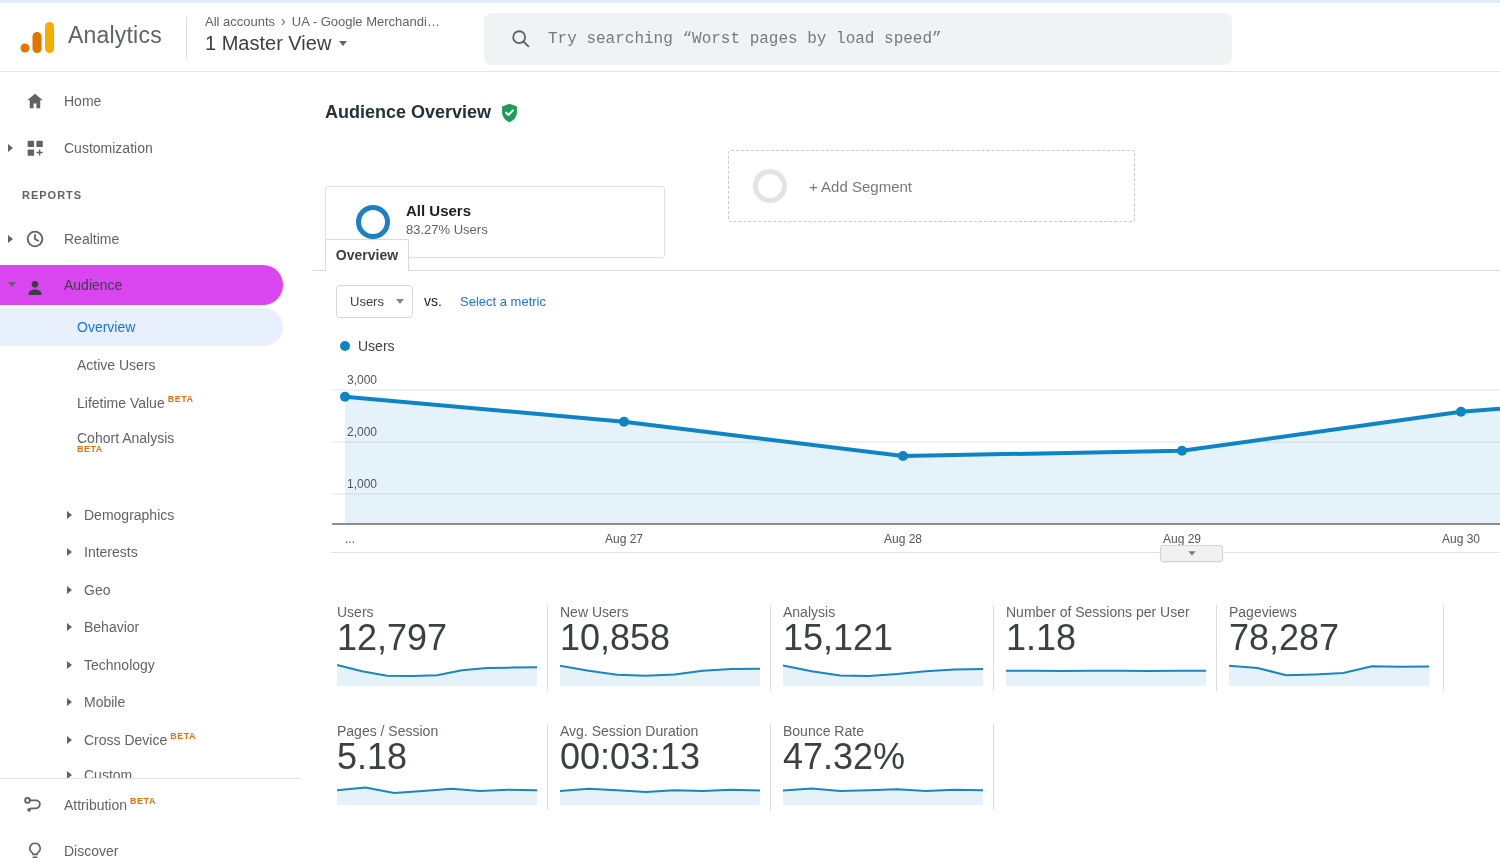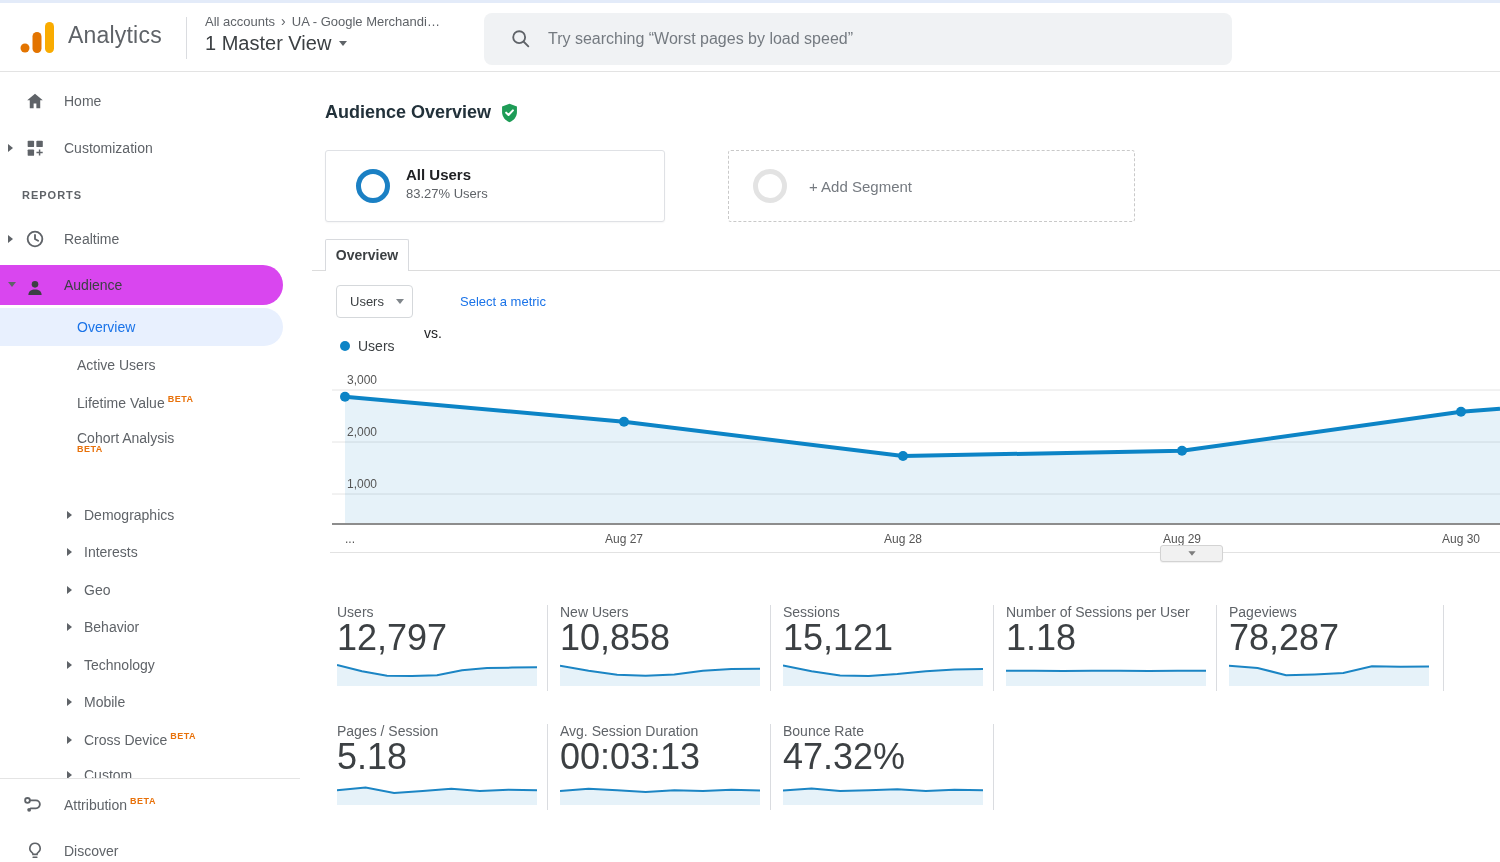--- a/index.html
+++ b/index.html
@@ -14,21 +14,21 @@
   .logo-text { font-size:23px; color:#5f6368; margin-left:10px; letter-spacing:.2px; }
   .header-divider { position:absolute; left:186px; top:14px; width:1px; height:42px; background:#dadce0; }
   .crumbs { position:absolute; left:205px; top:10px; }
   .crumb-row1 { font-size:13px; color:#5f6368; display:flex; align-items:center; gap:6px; }
   .crumb-link { cursor:pointer; }
   .crumb-sep { color:#5f6368; font-size:14px; }
   .crumb-row2 { margin-top:3px; font-size:20px; color:#3c4043; display:flex; align-items:center; gap:8px; cursor:pointer; }
   .caret-down { width:0; height:0; border-top:5px solid #5f6368; border-left:4px solid transparent; border-right:4px solid transparent; }
   .search-bar { position:absolute; left:484px; top:10px; width:748px; height:52px; background:#f0f2f4; border-radius:8px; display:flex; align-items:center; }
   .search-bar svg { margin-left:26px; }
-  .search-input { flex:1; margin-left:16px; margin-right:20px; border:none; outline:none; background:transparent; font-size:16px; color:#3c4043; font-family:Liberation Sans, sans-serif; }
+  .search-input { flex:1; margin-left:16px; margin-right:20px; border:none; outline:none; background:transparent; font-size:16px; color:#3c4043; font-family:Liberation Mono, monospace; }
   .search-input::placeholder { color:#747a80; }
 
   
   .sidebar { position:absolute; left:0; top:72px; width:300px; height:790px; background:#fff; overflow:hidden; }
   .s-row { position:absolute; left:0; width:283px; height:28px; line-height:28px; font-size:14px; color:#5f6368; cursor:pointer; }
   .s-row .lbl { position:absolute; left:64px; top:0; }
   .s-row .icn { position:absolute; left:24px; top:3px; }
   .s-row .car { position:absolute; left:8px; top:10px; }
   .caret-right { width:0; height:0; border-left:5px solid #5f6368; border-top:4px solid transparent; border-bottom:4px solid transparent; }
   .section-label { position:absolute; left:22px; width:200px; font-size:11px; font-weight:bold; color:#5f6368; letter-spacing:1px; }
@@ -43,37 +43,37 @@
   .beta-line { position:absolute; left:77px; top:19px; font-size:9px; font-weight:bold; color:#e8710a; letter-spacing:.5px; line-height:12px; }
   .side-bottom { position:absolute; left:0; top:706px; width:300px; height:84px; background:#fff; border-top:1px solid #e4e4e4; }
   .side-bottom .s-row { position:absolute; }
 
   
   .main { position:absolute; left:312px; top:72px; width:1188px; height:790px; background:#fff; }
   .page-title-row { position:absolute; left:13px; top:30px; display:flex; align-items:center; gap:8px; }
   .page-title { font-size:18px; font-weight:bold; color:#22313a; }
 
   .seg-card { position:absolute; top:78px; height:72px; background:#fff; border:1px solid #dfe1e5; border-radius:3px; cursor:pointer; }
-  .seg-all { left:13px; width:340px; box-shadow:0 1px 2px rgba(0,0,0,.04); }
+  .seg-all { left:13px; width:340px; box-shadow:0 1px 2px rgba(0,0,0,.04);margin-top:36px; }
   .seg-add { left:416px; width:407px; border:1px dashed #c9c9c9; display:flex; align-items:center; }
   .ring { width:34px; height:34px; border-radius:50%; }
   .ring-blue { position:absolute; left:30px; top:18px; border:5px solid #1b80c4; }
   .ring-gray { margin-left:24px; border:5px solid #e3e3e3; }
   .seg-texts { position:absolute; left:80px; top:15px; }
   .seg-name { font-size:15px; font-weight:bold; color:#202124; }
   .seg-detail { font-size:13px; color:#5f6368; margin-top:3px; }
   .seg-add-label { margin-left:22px; font-size:15px; color:#757a80; }
 
   .tabline { position:absolute; left:0; right:0; top:198px; height:1px; background:#dcdcdc; z-index:1; }
   .tab { position:absolute; left:13px; top:167px; width:84px; height:32px; background:#fff; border:1px solid #d8dade; border-bottom:none; border-radius:2px 2px 0 0; z-index:2; text-align:center; line-height:31px; font-size:14px; font-weight:bold; color:#3c4043; cursor:pointer; }
 
   .metric-btn { position:absolute; left:24px; top:213px; width:77px; height:33px; background:#fff; border:1px solid #d5d8db; border-radius:4px; cursor:pointer; display:flex; align-items:center; }
   .metric-btn span { font-size:13px; color:#3c4043; margin-left:13px; }
   .metric-btn .caret-down { margin-left:12px; border-top-color:#80868b; }
-  .vs-label { position:absolute; left:112px; top:221px; font-size:14px; color:#202124;margin-top:32px; }
+  .vs-label { position:absolute; left:112px; top:221px; font-size:14px; color:#202124; }
   .select-metric { position:absolute; left:148px; top:222px; font-size:13px; color:#1a73e8; cursor:pointer; }
 
   .legend { position:absolute; left:28px; top:266px; display:flex; align-items:center; gap:8px; }
   .legend-dot { width:10px; height:10px; border-radius:50%; background:#0c84c6; }
   .legend-label { font-size:14px; color:#3c4043; }
 
   #main-chart { position:absolute; left:0; top:293px; width:1188px; height:200px; }
   #main-chart text { font-family:"Liberation Sans", sans-serif; font-size:12px; fill:#555; }
   .chart-bottom-line { position:absolute; left:18px; right:0; top:480px; height:1px; background:#e2e2e2; }
   .chart-handle { position:absolute; left:848px; top:473px; width:63px; height:17px; background:#f1f1f1; border:1px solid #d3d3d3; border-radius:3px; cursor:pointer; display:flex; align-items:center; justify-content:center; box-shadow:0 1px 1px rgba(0,0,0,.06); }
@@ -310,21 +310,21 @@
   </div>
   <div class="metric-card" style="left:248px; top:531px">
     <div class="metric-label">New Users</div>
     <div class="metric-value">10,858</div>
     <svg class="spark" viewBox="0 0 200 30">
         <polygon points="0.0,9.8 28.6,14.8 57.1,18.8 85.7,19.7 114.3,18.4 142.9,14.8 171.4,13.0 200.0,12.7 200,30 0,30" fill="rgba(12,132,198,0.10)"></polygon>
         <polyline points="0.0,9.8 28.6,14.8 57.1,18.8 85.7,19.7 114.3,18.4 142.9,14.8 171.4,13.0 200.0,12.7" fill="none" stroke="#1b85c4" stroke-width="2"></polyline>
       </svg>
   </div>
   <div class="metric-card" style="left:471px; top:531px">
-    <div class="metric-label">Sessions</div>
+    <div class="metric-label">Analysis</div>
     <div class="metric-value">15,121</div>
     <svg class="spark" viewBox="0 0 200 30">
         <polygon points="0.0,9.4 28.6,15.2 57.1,19.5 85.7,19.9 114.3,18.1 142.9,15.2 171.4,13.4 200.0,13.0 200,30 0,30" fill="rgba(12,132,198,0.10)"></polygon>
         <polyline points="0.0,9.4 28.6,15.2 57.1,19.5 85.7,19.9 114.3,18.1 142.9,15.2 171.4,13.4 200.0,13.0" fill="none" stroke="#1b85c4" stroke-width="2"></polyline>
       </svg>
   </div>
   <div class="metric-card" style="left:694px; top:531px">
     <div class="metric-label">Number of Sessions per User</div>
     <div class="metric-value">1.18</div>
     <svg class="spark" viewBox="0 0 200 30">

